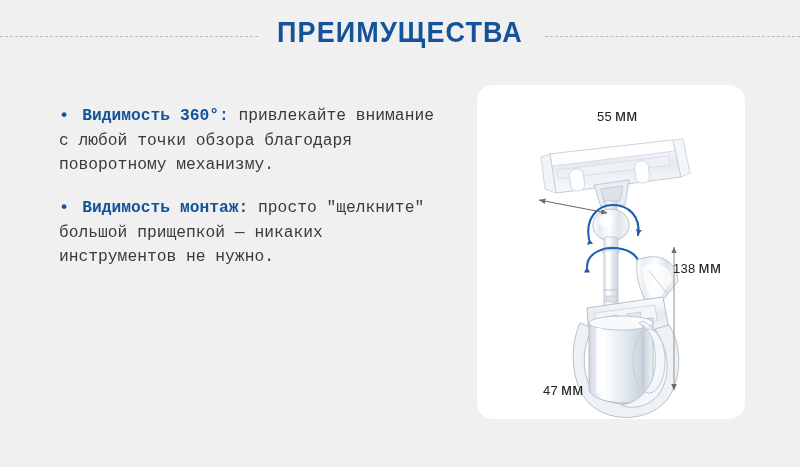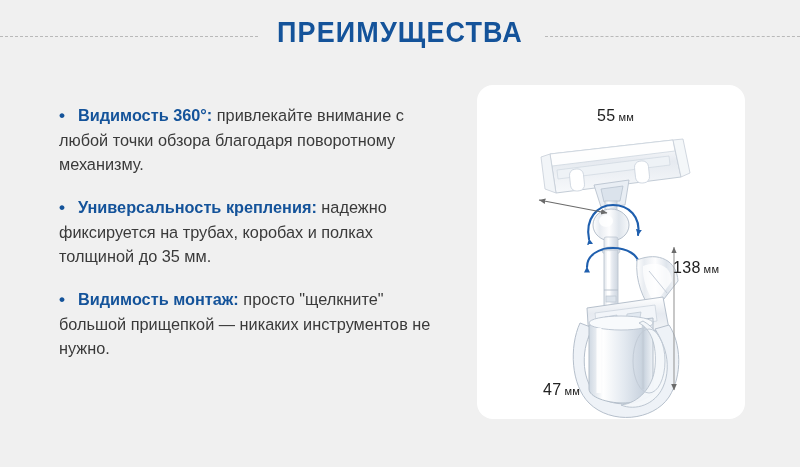--- a/index.html
+++ b/index.html
@@ -59,20 +59,21 @@
     position: absolute;
     left: 59px;
     top: 88px;
     width: 388px;
   }
   .benefit {
     margin-bottom: 19px;
     font-size: 16.3px;
     line-height: 1.47;
     color: #3a3a3a;
+    font-family: Liberation Mono, monospace;
   }
   .benefit:last-child { margin-bottom: 0; }
 
   .benefit .bullet {
     color: #14539a;
     font-weight: 700;
     font-size: 17px;
     margin-right: 13px;
   }
   .benefit .lead {
@@ -101,22 +102,22 @@
 
   .product-svg { position: absolute; left: 0; top: 0; }
 
   
   .dim-label {
     position: absolute;
     color: #222;
     white-space: nowrap;
     font-family: "Liberation Sans", "DejaVu Sans", sans-serif;
   }
-  .dim-label .num  { font-size: 16px; letter-spacing: .3px; }
-  .dim-label .unit { font-size: 11px; margin-left: 3px; letter-spacing: .3px; }
+  .dim-label .num  { font-size: 13px; letter-spacing: .3px; }
+  .dim-label .unit { font-size: 16px; margin-left: 3px; letter-spacing: .3px; }
 
   .dim-55  { left: 597px; top: 107px; }
   .dim-157 { left: 673px; top: 259px; }
   .dim-36  { left: 543px; top: 381px; }
 </style>
 </head>
 <body>
 
 <div class="slide">
 
@@ -125,23 +126,20 @@
     <div class="rule rule-right"></div>
     <div class="page-title">ПРЕИМУЩЕСТВА</div>
   </div>
 
   <div class="benefits">
 
     <p class="benefit">
       <span class="bullet">•</span><span class="lead">Видимость 360°:</span><span class="rest"> привлекайте внимание с любой точки обзора благодаря поворотному механизму.</span>
     </p>
 
-    <p class="benefit">
-      <span class="bullet">•</span><span class="lead">Универсальность крепления:</span><span class="rest"> надежно фиксируется на трубах, коробах и полках толщиной до 35 мм.</span>
-    </p>
 
 
     <p class="benefit">
       <span class="bullet">•</span><span class="lead">Видимость монтаж:</span><span class="rest"> просто "щелкните" большой прищепкой — никаких инструментов не нужно.</span>
     </p>
 
   </div>
 
   <div class="product-panel">
     <div class="product-stage">

